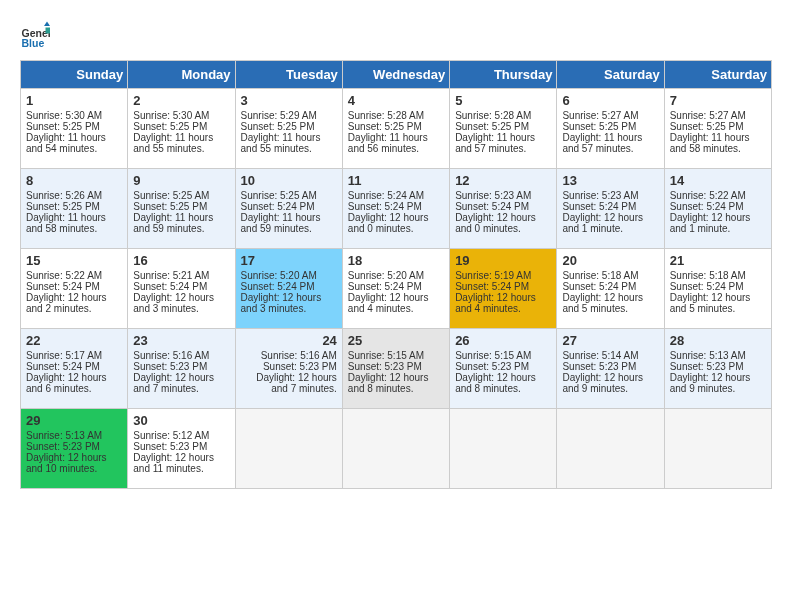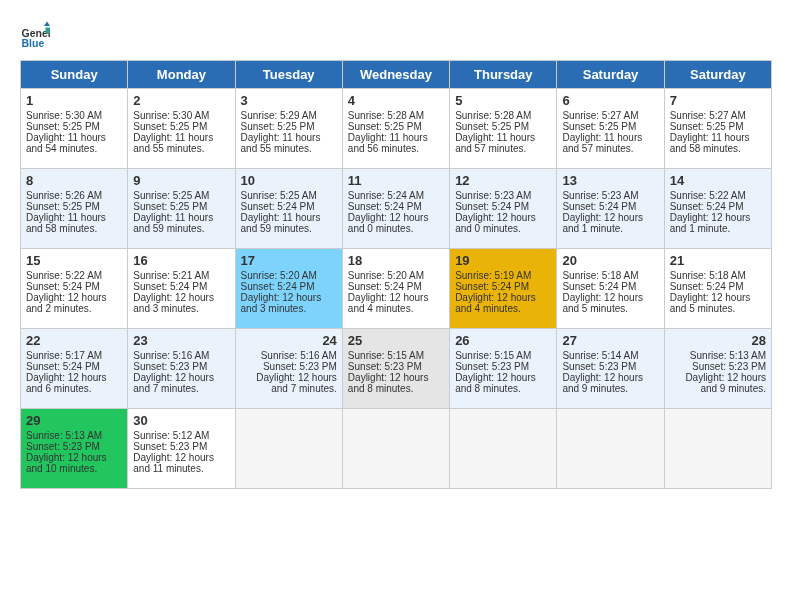--- a/index.html
+++ b/index.html
@@ -41,21 +41,21 @@
       width: 100%;
       border-collapse: collapse;
       table-layout: fixed;
     }
     th {
       background-color: #2a6db5;
       color: #fff;
       font-size: 13px;
       font-weight: bold;
       padding: 6px 4px;
-      text-align: center;
+      text-align: right;
       border: 1px solid #ccc;
     }
     td {
       border: 1px solid #ccc;
       vertical-align: top;
       padding: 4px 5px;
       font-size: 10px;
       color: #333;
       height: 80px;
     }
@@ -273,21 +273,21 @@
         <span>Sunrise: 5:15 AM</span><br>
         <span>Sunset: 5:23 PM</span><br>
         <span>Daylight: 12 hours and 8 minutes.</span>
       </td>
         <td style="background-color: rgb(234, 242, 251);">
         <span class="day-num">27</span>
         <span>Sunrise: 5:14 AM</span><br>
         <span>Sunset: 5:23 PM</span><br>
         <span>Daylight: 12 hours and 9 minutes.</span>
       </td>
-        <td style="background-color: rgb(234, 242, 251); text-align: right;">
+        <td style="background-color: rgb(234, 242, 251);">
         <span class="day-num">28</span>
         <span>Sunrise: 5:13 AM</span><br>
         <span>Sunset: 5:23 PM</span><br>
         <span>Daylight: 12 hours and 9 minutes.</span>
       </td>
       </tr>
       <tr>
         <td style="background-color: #22c55e;">
         <span class="day-num">29</span>
         <span>Sunrise: 5:13 AM</span><br>

